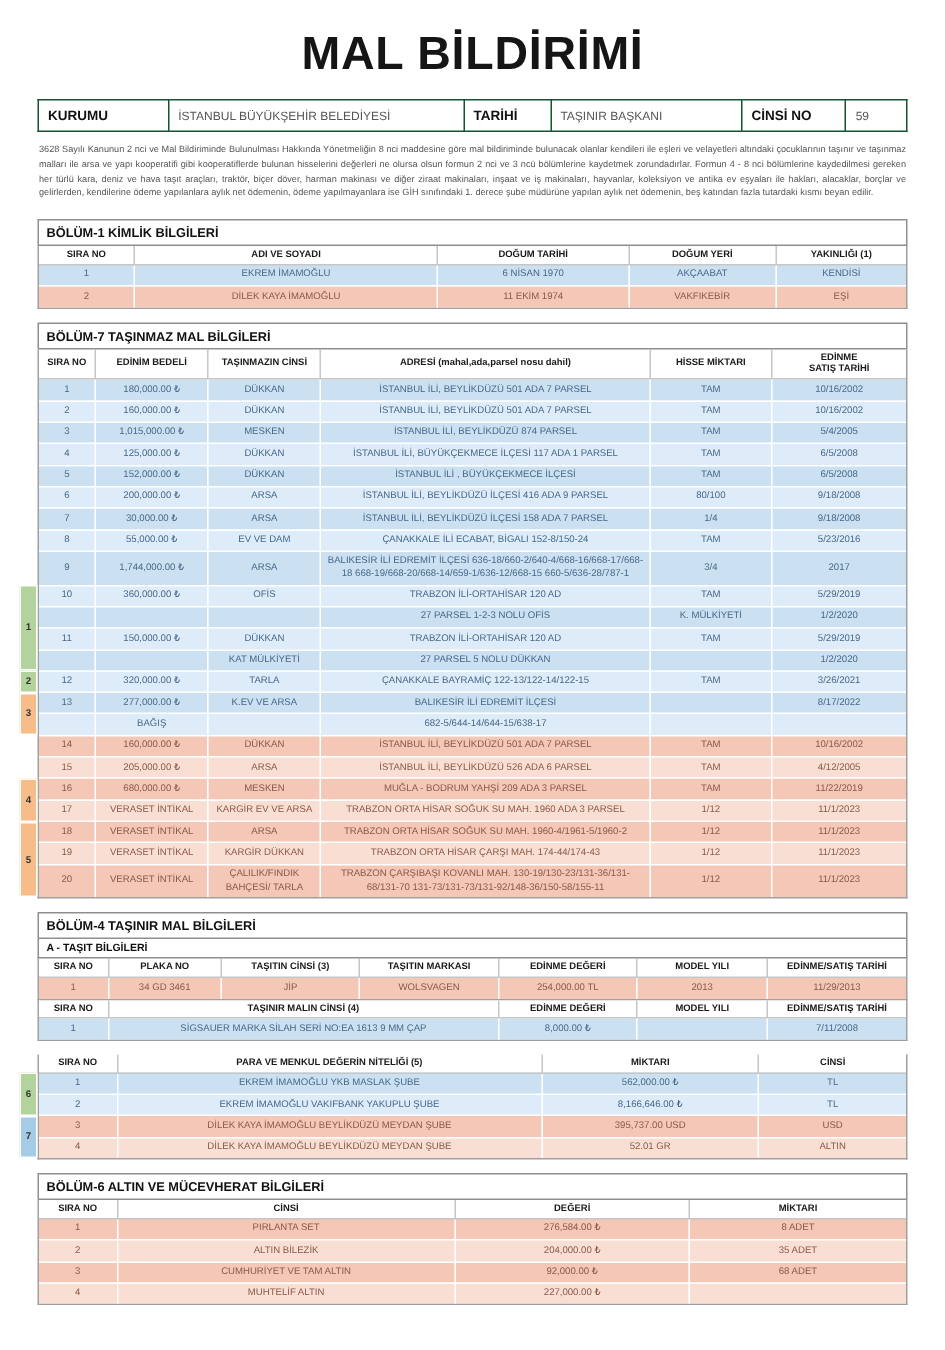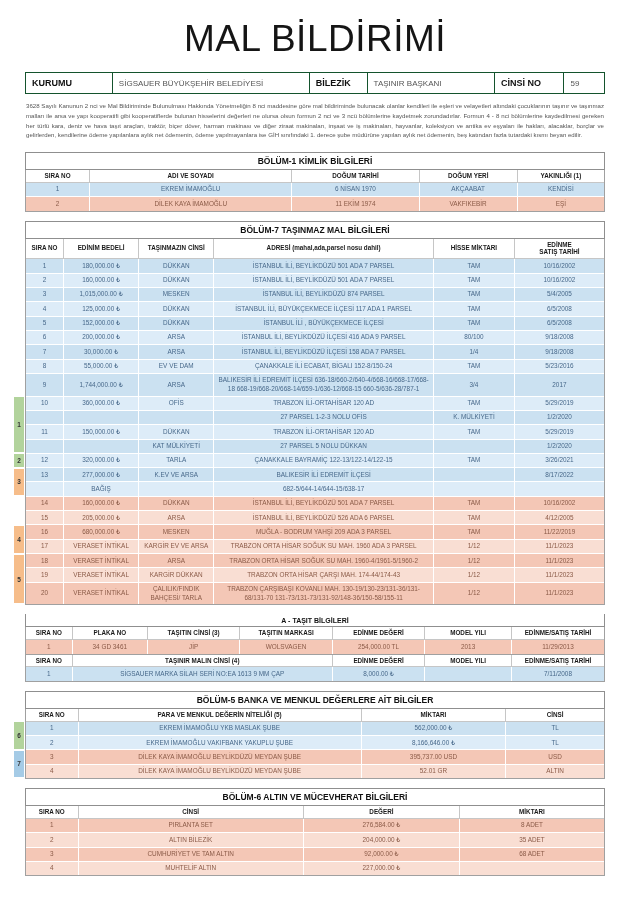--- a/index.html
+++ b/index.html
@@ -1,31 +1,31 @@
 <!DOCTYPE html>
 <html><head>
 <meta charset="utf-8">
 <style>
   html,body{margin:0;padding:0;background:#fff;}
   body{width:630px;height:900px;overflow:hidden;
        font-family:"Liberation Sans","DejaVu Sans",sans-serif;color:#222;}
   .page{padding:12px 25px 0 25px;}
-  .doc-title{text-align:center;font-size:37px;font-weight:normal;letter-spacing:.5px;
+  .doc-title{text-align:center;font-size:31px;font-weight:bold;letter-spacing:.5px;
              margin:6px 0 12px 0;color:#151515;}
   
   .id-table{width:100%;border-collapse:collapse;table-layout:fixed;}
   .id-table td{border:1px solid #14532d;padding:5px 6px;font-size:8px;color:#555;
                overflow:hidden;white-space:nowrap;}
   .id-table td.lbl{font-weight:bold;color:#111;font-size:9px;}
   .legal{font-size:6.1px;line-height:1.6;text-align:justify;color:#555;
          margin:7px 1px 12px 1px;}
   
   .section{margin-bottom:9px;}
   .bar{border:1px solid #8f8f8f;background:#fff;font-weight:bold;font-size:8.5px;
-       padding:3px 5px;color:#111;position:relative;z-index:2;text-align:center;}
+       padding:3px 5px;color:#111;position:relative;z-index:2;}
   .bar.sub{border-top:none;font-size:7px;padding:2.5px 5px;}
   .bar.sub2{border-top:none;font-size:8px;}
   .tbl-wrap{border:1px solid #a0a0a0;border-top:none;position:relative;}
   table.data{width:100%;border-collapse:collapse;table-layout:fixed;}
   table.data th{border:1px solid #c6c6c6;border-top:none;background:#fff;
                 font-size:6.3px;font-weight:bold;padding:2px 2px;text-align:center;
                 white-space:pre-line;line-height:1.25;color:#1a1a1a;}
   table.data td{border:1px solid #fff;font-size:6.4px;padding:2.5px 3px;
                 text-align:center;line-height:1.3;word-wrap:break-word;}
   table.data tr > *:first-child{border-left:none;}
@@ -74,22 +74,22 @@
       <col style="width:15%">
         <col style="width:34%">
         <col style="width:10%">
       <col style="width:22%">
         <col style="width:12%">
         <col style="width:7%">
     </colgroup>
     <tbody>
         <tr>
       <td class="lbl">KURUMU</td>
-      <td>SİGSAUER BÜYÜKŞEHİR BELEDİYESİ</td>
-      <td class="lbl">BİLEZİK</td>
+      <td>İSTANBUL BÜYÜKŞEHİR BELEDİYESİ</td>
+      <td class="lbl">TARİHİ</td>
       <td>TAŞINIR BAŞKANI</td>
       <td class="lbl">CİNSİ NO</td>
       <td>59</td>
     </tr>
   </tbody>
     </table>
 
   <div class="legal">3628 Sayılı Kanunun 2 nci ve Mal Bildiriminde Bulunulması Hakkında Yönetmeliğin 8 nci maddesine göre mal bildiriminde bulunacak olanlar kendileri ile eşleri ve velayetleri altındaki çocuklarının taşınır ve taşınmaz malları ile arsa ve yapı kooperatifi gibi kooperatiflerde bulunan hisselerini değerleri ne olursa olsun formun 2 nci ve 3 ncü bölümlerine kaydetmek zorundadırlar. Formun 4 - 8 nci bölümlerine kaydedilmesi gereken her türlü kara, deniz ve hava taşıt araçları, traktör, biçer döver, harman makinası ve diğer ziraat makinaları, inşaat ve iş makinaları, hayvanlar, koleksiyon ve antika ev eşyaları ile hakları, alacaklar, borçlar ve gelirlerden, kendilerine ödeme yapılanlara aylık net ödemenin, ödeme yapılmayanlara ise GİH sınıfındaki 1. derece şube müdürüne yapılan aylık net ödemenin, beş katından fazla tutardaki kısmı beyan edilir.</div>
 
   <div class="section">
@@ -344,20 +344,21 @@
         </table>
     <div class="marker m-green" style="top: 157.5px; height: 57.3125px;">1</div>
         <div class="marker m-green" style="top: 214.812px; height: 14.3281px;">2</div>
         <div class="marker m-orange" style="top: 229.141px; height: 28.6562px;">3</div>
         <div class="marker m-orange" style="top: 286.453px; height: 28.6562px;">4</div>
         <div class="marker m-orange" style="top: 315.109px; height: 50.8125px;">5</div>
       </div>
   </div>
 
   <div class="section">
+    <div class="bar">BÖLÜM-4 TAŞINIR MAL BİLGİLERİ</div>
     <div class="bar sub">A - TAŞIT BİLGİLERİ</div>
     <div class="tbl-wrap">
       <table class="data t4a">
           <colgroup>
             <col>
             <col>
             <col>
             <col>
             <col>
             <col>
@@ -412,21 +413,20 @@
               <td class="s-bd">8,000.00 ₺</td>
               <td class="s-bd"></td>
               <td class="s-bd">7/11/2008</td>
             </tr>
           </tbody>
         </table>
     </div>
   </div>
 
   <div class="section">
-    <div class="bar">BÖLÜM-5 BANKA VE MENKUL DEĞERLERE AİT BİLGİLER</div>
     <div class="tbl-wrap">
       <table class="data t5">
           <colgroup>
             <col>
             <col>
             <col>
             <col>
           </colgroup>
           <thead>
             <tr>

